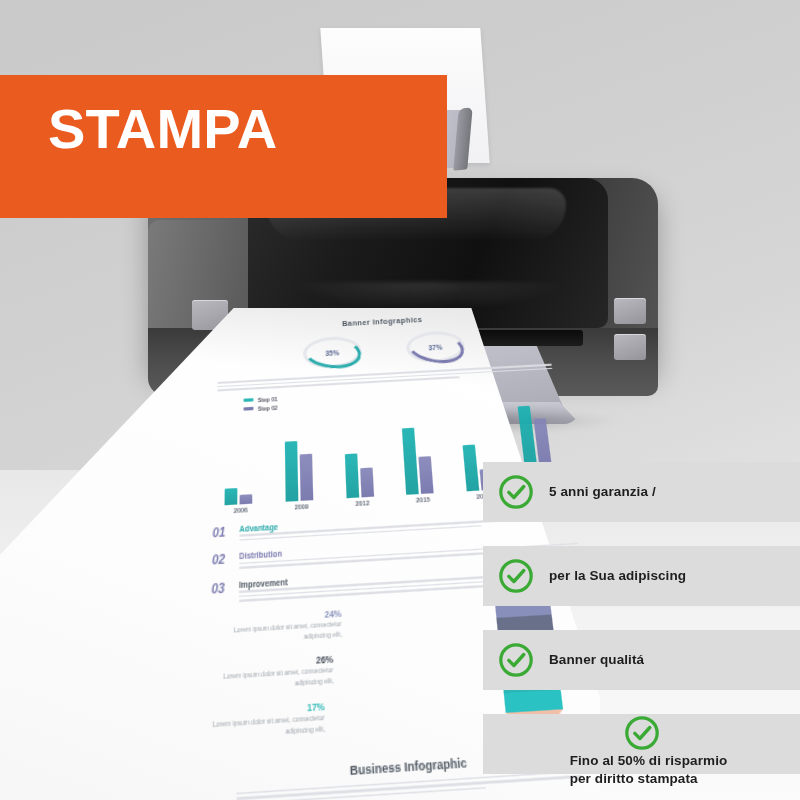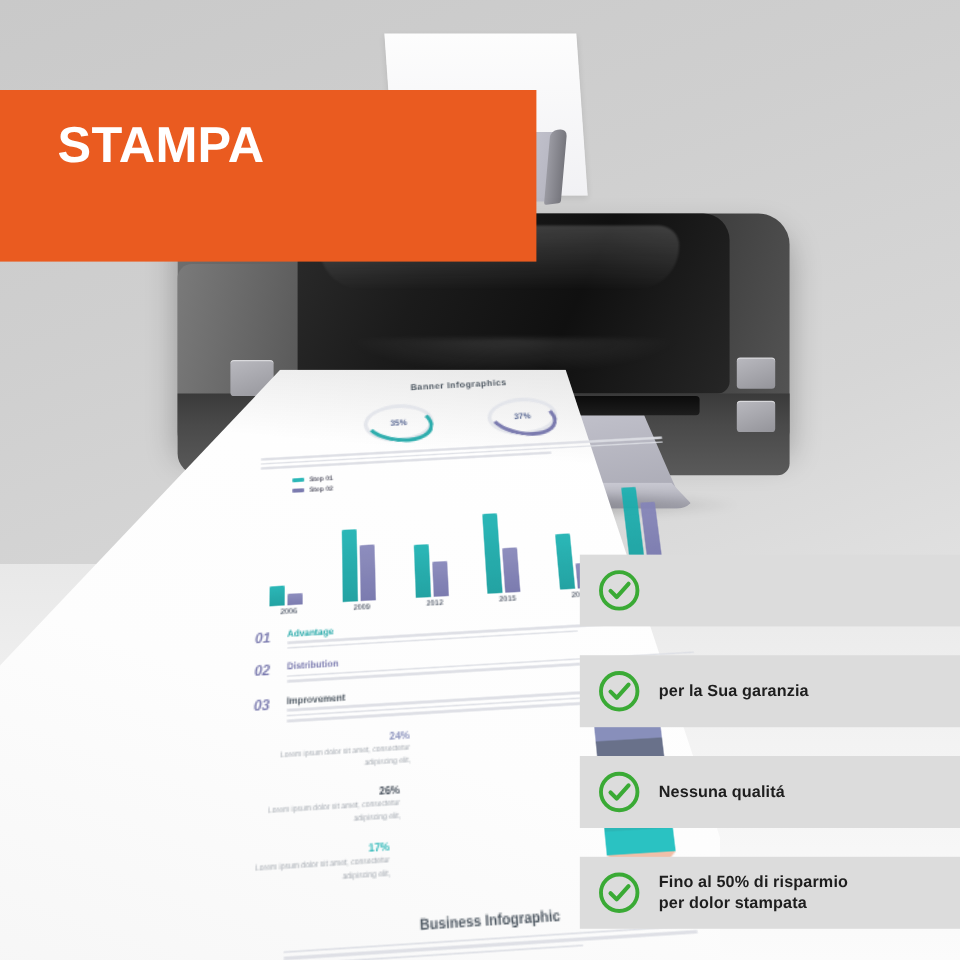--- a/index.html
+++ b/index.html
@@ -127,27 +127,27 @@
   .pyr-txt{font-size:5px;line-height:1.5;color:#9aa0a8;}
   .biz-title{text-align:center;font-size:9px;font-weight:800;color:#3f4a55;margin-top:8px;}
   .biz-lorem{margin:5px 26px 0 26px;}
   .icons-grid{display:flex;flex-wrap:wrap;margin-top:12px;}
   .icon-cell{width:50%;display:flex;gap:6px;margin-bottom:12px;padding-right:4px;box-sizing:border-box;}
   .icon-txt{font-size:5px;line-height:1.6;color:#9aa0a8;font-style:italic;}
 
   
   .banner{position:absolute;left:0;top:75px;width:447px;height:143px;background:#ea5b20;}
   .banner-inner{position:absolute;left:48px;top:22px;right:10px;}
-  .banner-line{color:#ffffff;font-weight:800;font-size:42px;line-height:1.16;letter-spacing:.2px;}
+  .banner-line{color:#ffffff;font-weight:800;font-size:56px;line-height:1.16;letter-spacing:.2px;}
 
   
   .features{position:absolute;left:483px;top:462px;width:317px;}
   .feature{position:relative;height:60px;margin-bottom:24px;background:#dcdcdc;
       display:flex;align-items:center;padding-left:14px;box-sizing:border-box;}
-  .feature:last-child{margin-bottom:16px;}
+  .feature:last-child{margin-bottom:16px;flex-direction:column;}
   .check{flex:0 0 auto;width:38px;height:38px;margin-right:14px;}
   .feature-text{font-size:13.5px;font-weight:800;color:#1e1e1e;line-height:1.32;letter-spacing:.1px;}
 </style>
 </head>
 <body>
 
 <div class="stage">
 
   <div class="bg"></div>
   <div class="bg-floor"></div>
@@ -321,45 +321,46 @@
     </div>
   </div>
 
   <div class="features" id="features">
       <div class="feature">
         <div class="check"><svg viewBox="0 0 40 40" width="38" height="38">
             <circle cx="20" cy="20" r="16" fill="none" stroke="#3aaa35" stroke-width="3.4"></circle>
             <path d="M12.4 20.4 L17.8 25.8 L28.2 14.2" fill="none" stroke="#3aaa35" stroke-width="3.6" stroke-linecap="round" stroke-linejoin="round"></path>
           </svg></div>
         <div class="feature-text">
+          <div>5 anni garanzia /</div>
         </div>
       </div>
       <div class="feature">
         <div class="check"><svg viewBox="0 0 40 40" width="38" height="38">
             <circle cx="20" cy="20" r="16" fill="none" stroke="#3aaa35" stroke-width="3.4"></circle>
             <path d="M12.4 20.4 L17.8 25.8 L28.2 14.2" fill="none" stroke="#3aaa35" stroke-width="3.6" stroke-linecap="round" stroke-linejoin="round"></path>
           </svg></div>
         <div class="feature-text">
-          <div>per la Sua garanzia</div>
+          <div>per la Sua adipiscing</div>
         </div>
       </div>
       <div class="feature">
         <div class="check"><svg viewBox="0 0 40 40" width="38" height="38">
             <circle cx="20" cy="20" r="16" fill="none" stroke="#3aaa35" stroke-width="3.4"></circle>
             <path d="M12.4 20.4 L17.8 25.8 L28.2 14.2" fill="none" stroke="#3aaa35" stroke-width="3.6" stroke-linecap="round" stroke-linejoin="round"></path>
           </svg></div>
         <div class="feature-text">
-          <div>Nessuna qualitá</div>
+          <div>Banner qualitá</div>
         </div>
       </div>
       <div class="feature">
         <div class="check"><svg viewBox="0 0 40 40" width="38" height="38">
             <circle cx="20" cy="20" r="16" fill="none" stroke="#3aaa35" stroke-width="3.4"></circle>
             <path d="M12.4 20.4 L17.8 25.8 L28.2 14.2" fill="none" stroke="#3aaa35" stroke-width="3.6" stroke-linecap="round" stroke-linejoin="round"></path>
           </svg></div>
         <div class="feature-text">
           <div>Fino al 50% di risparmio</div>
-          <div>per dolor stampata</div>
+          <div>per diritto stampata</div>
         </div>
       </div>
     </div>
 
 </div>
 
 </body></html>

